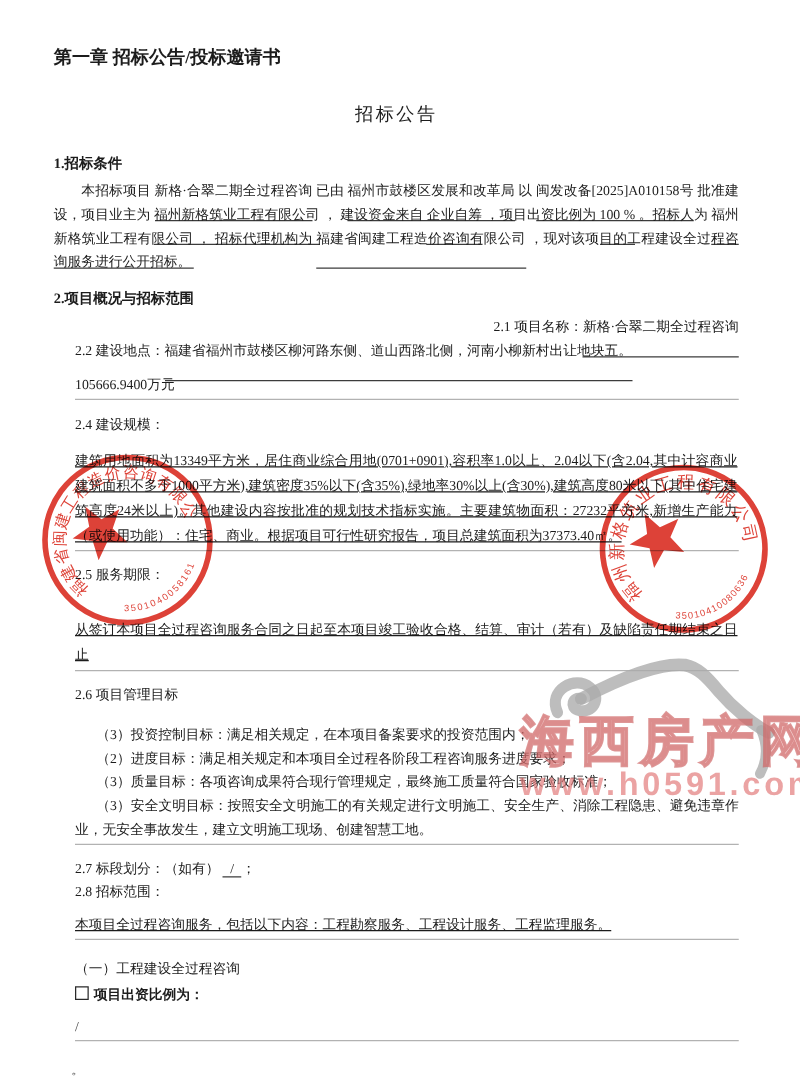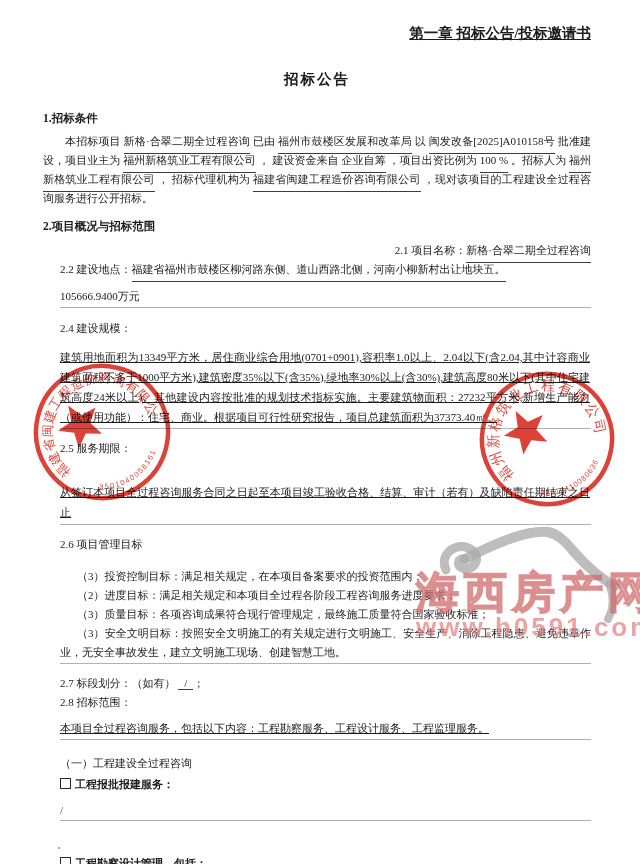--- a/index.html
+++ b/index.html
@@ -3,32 +3,32 @@
 <meta charset="utf-8">
 <style>
   html,body { margin:0; padding:0; background:#e9e9e9; }
   .page {
     position:relative; width:640px; height:864px; margin:0 auto;
     background:#ffffff; overflow:hidden; box-sizing:border-box;
     padding:14px 49px 0 43px;
     font-family:"Liberation Serif","DejaVu Serif",serif;
     color:#1c1c1c; font-size:11px;
   }
-  .chapter-title { font-size:14.5px; font-weight:bold; text-align:right; margin:10px 0 0;text-decoration:underline; }
-  .ann-title     { font-size:14.5px; font-weight:bold; text-align:center; margin:27px 0 0; letter-spacing:2px; }
+  .chapter-title { font-size:14.5px; font-weight:bold; text-align:left; margin:22px 0 0; }
+  .ann-title     { font-size:14.5px; font-weight:normal; text-align:center; margin:27px 0 0; letter-spacing:2px; }
   .sec-heading   { font-size:11.5px; font-weight:bold; margin:0; }
   #sec1-heading  { margin-top:22px; }
   #sec2-heading  { margin-top:11px; }
   .para-intro { margin:6px 0 0; line-height:19px; text-align:justify; text-indent:22px; }
   .sub   { margin:0 0 0 17px; line-height:18.5px; }
   .sub.first { margin-top:7px;text-align:right; }
   .plain-para { margin:10px 0 0 17px; width:530px; line-height:20px; text-align:justify;text-decoration:underline; }
   .one-line   { margin:6px 0 0 17px; line-height:18.5px; }
   .rule { height:0; border-top:1px solid #b2b2b2; margin:1px 0 0 17px; }
-  .u { border-bottom:1px solid #3c3c3c; padding-bottom:6px; }
+  .u { border-bottom:1px solid #3c3c3c; padding-bottom:17px; }
   .goals { margin-top:14px; }
   .goal { margin-left:17px; text-indent:17px; line-height:19px; text-align:justify; }
   .cb-line { margin:3px 0 0 17px; line-height:18.5px; font-weight:bold; }
   .cb { display:inline-block; width:9px; height:9px; border:1px solid #2a2a2a; margin-right:4px; vertical-align:-1px; }
   .section-one { margin:14px 0 0 17px; line-height:18.5px; }
   .slash-line { margin:7px 0 0 17px; line-height:18px; color:#444; }
   .period-line { margin:15px 0 0 14px; line-height:18.5px; color:#333; font-size:10px; }
 
   
   .stamp { position:absolute; mix-blend-mode:multiply; opacity:.88; z-index:5; pointer-events:none; }
@@ -109,21 +109,21 @@
   <div class="sub">
     <span>2.8 招标范围：</span>
   </div>
 
   <p class="plain-para" style="margin-top:8px;line-height:18.5px">本项目全过程咨询服务，包括以下内容：工程勘察服务、工程设计服务、工程监理服务。</p>
   <div class="rule"></div>
 
   <div class="section-one">（一）工程建设全过程咨询</div>
 
   <div class="cb-line">
-    <span class="cb"></span><span>工程报批报建服务：</span>
+    <span class="cb"></span><span>项目出资比例为：</span>
   </div>
 
   <div class="slash-line">/</div>
   <div class="rule"></div>
 
   <div class="period-line">。</div>
 
   <div class="cb-line" style="margin-top:0">
     <span class="cb"></span><span>工程勘察设计管理，包括：</span>
   </div>

